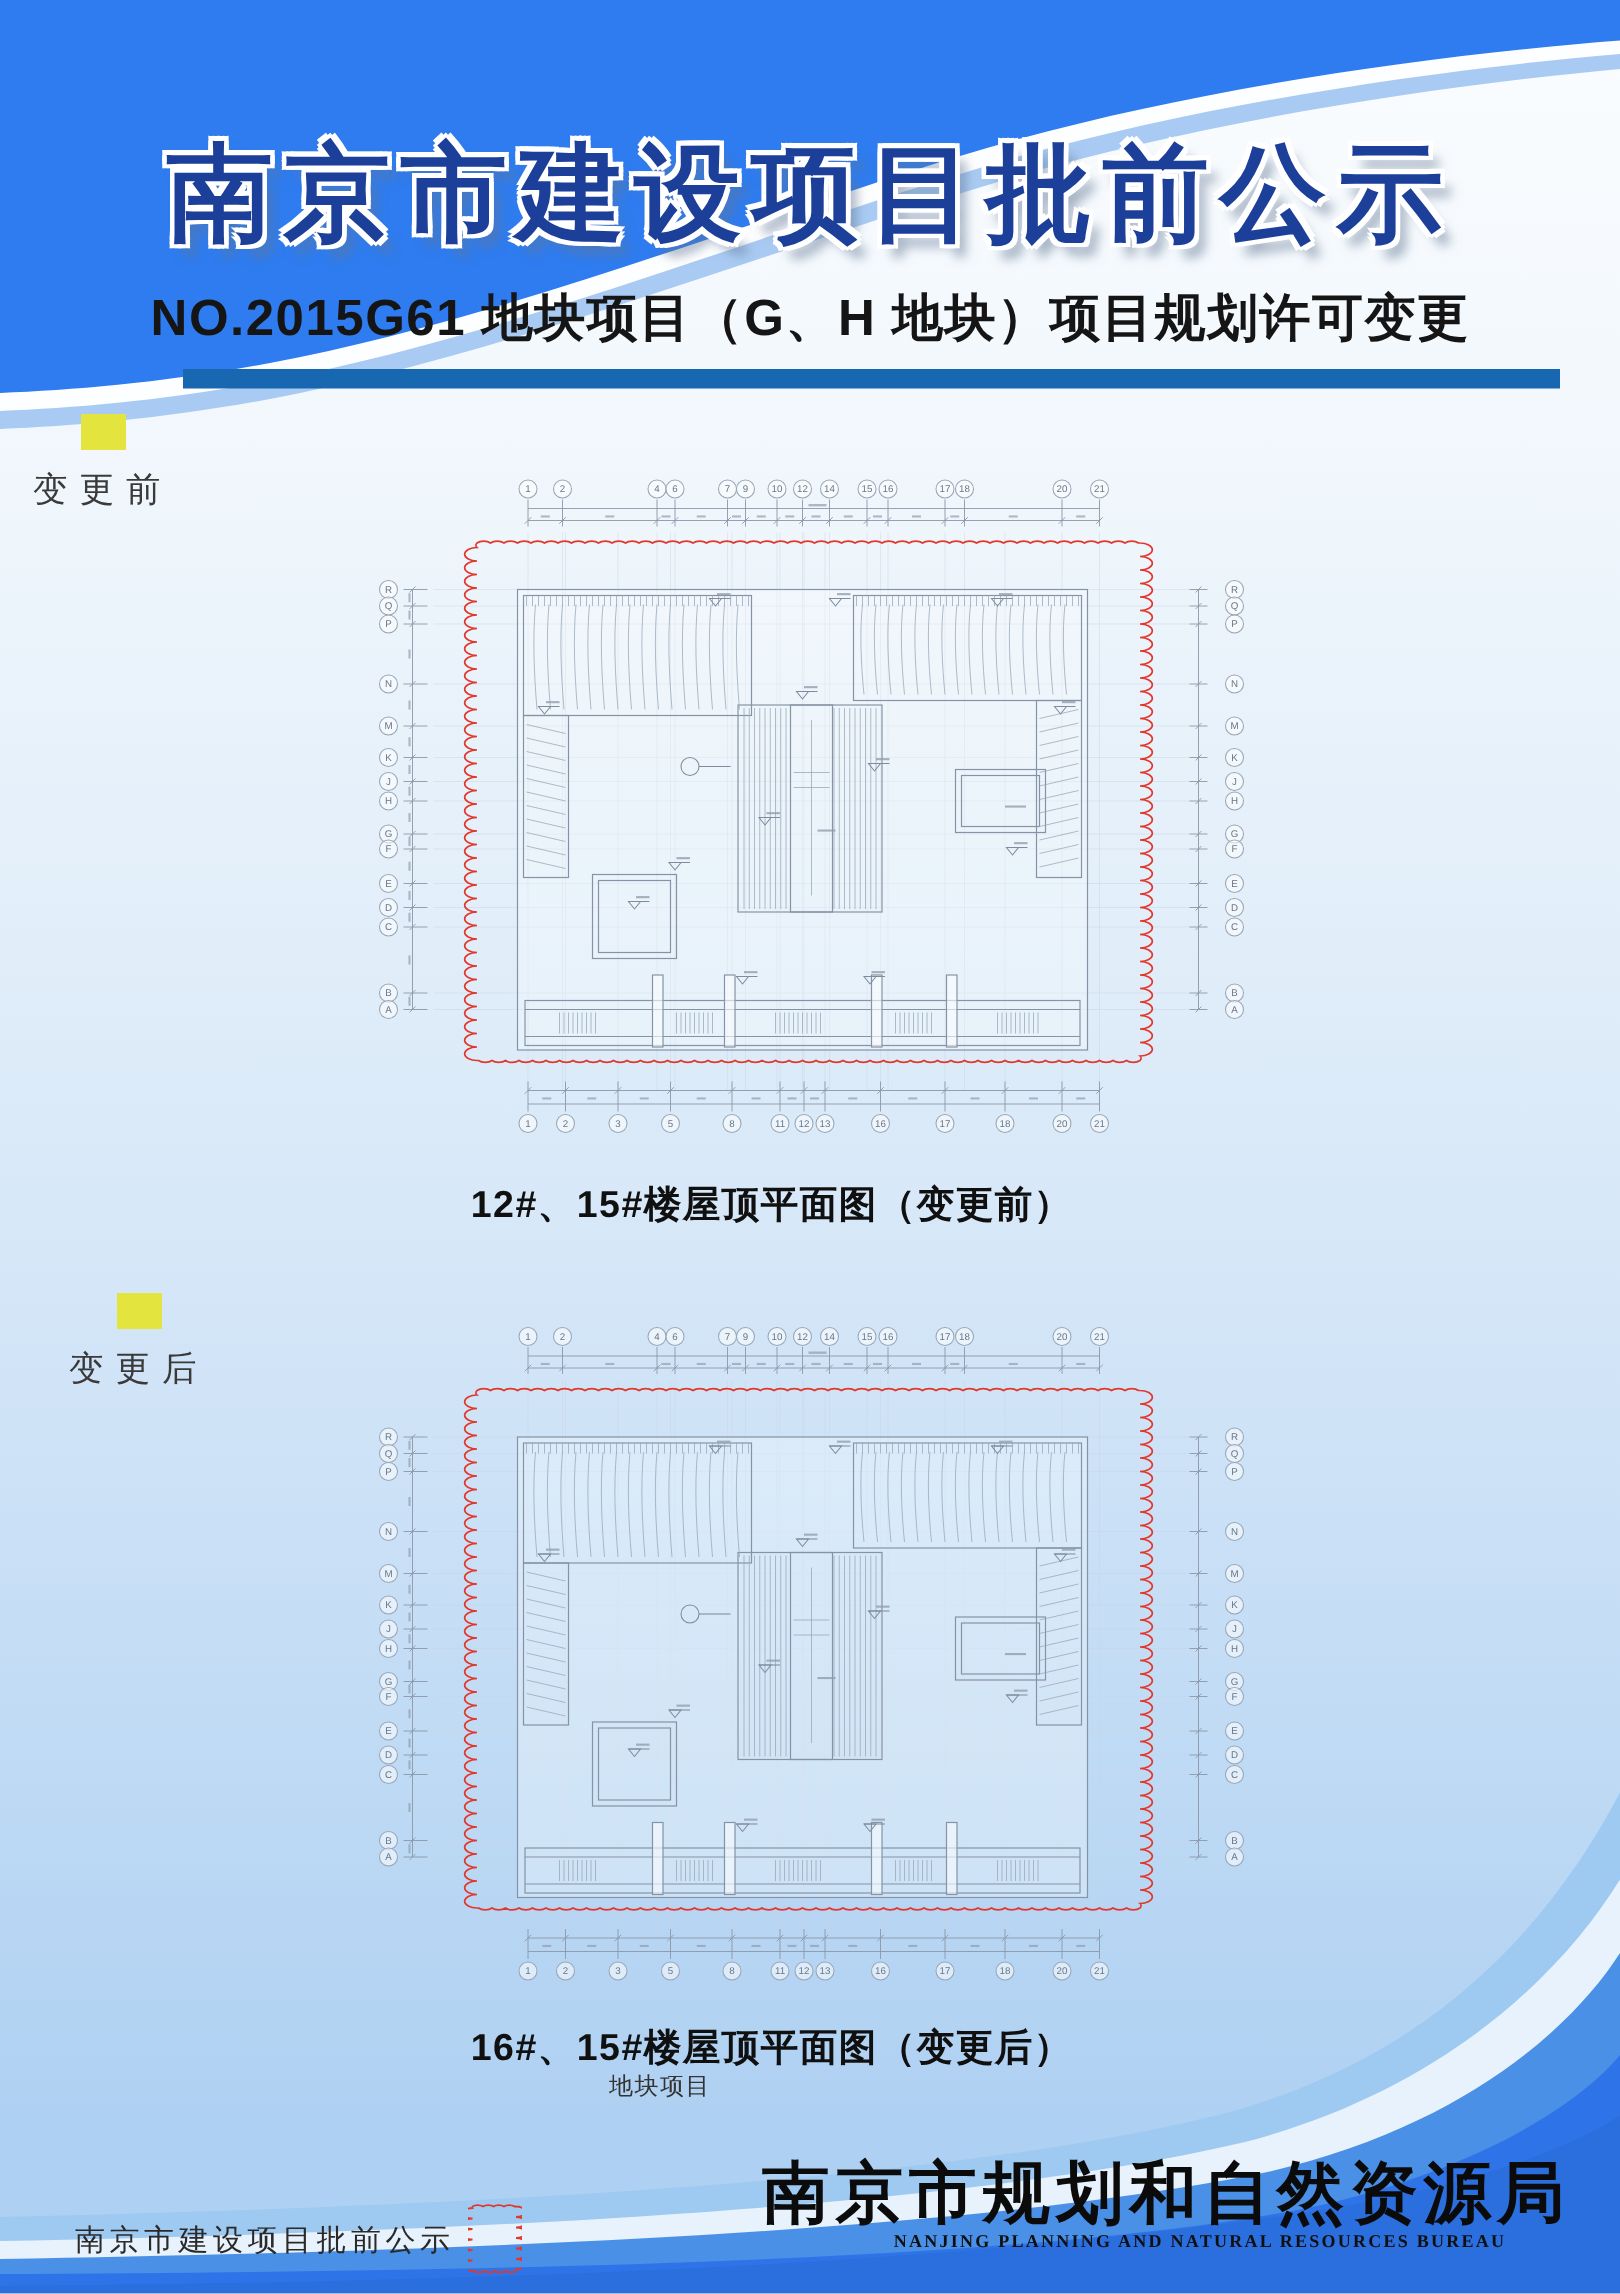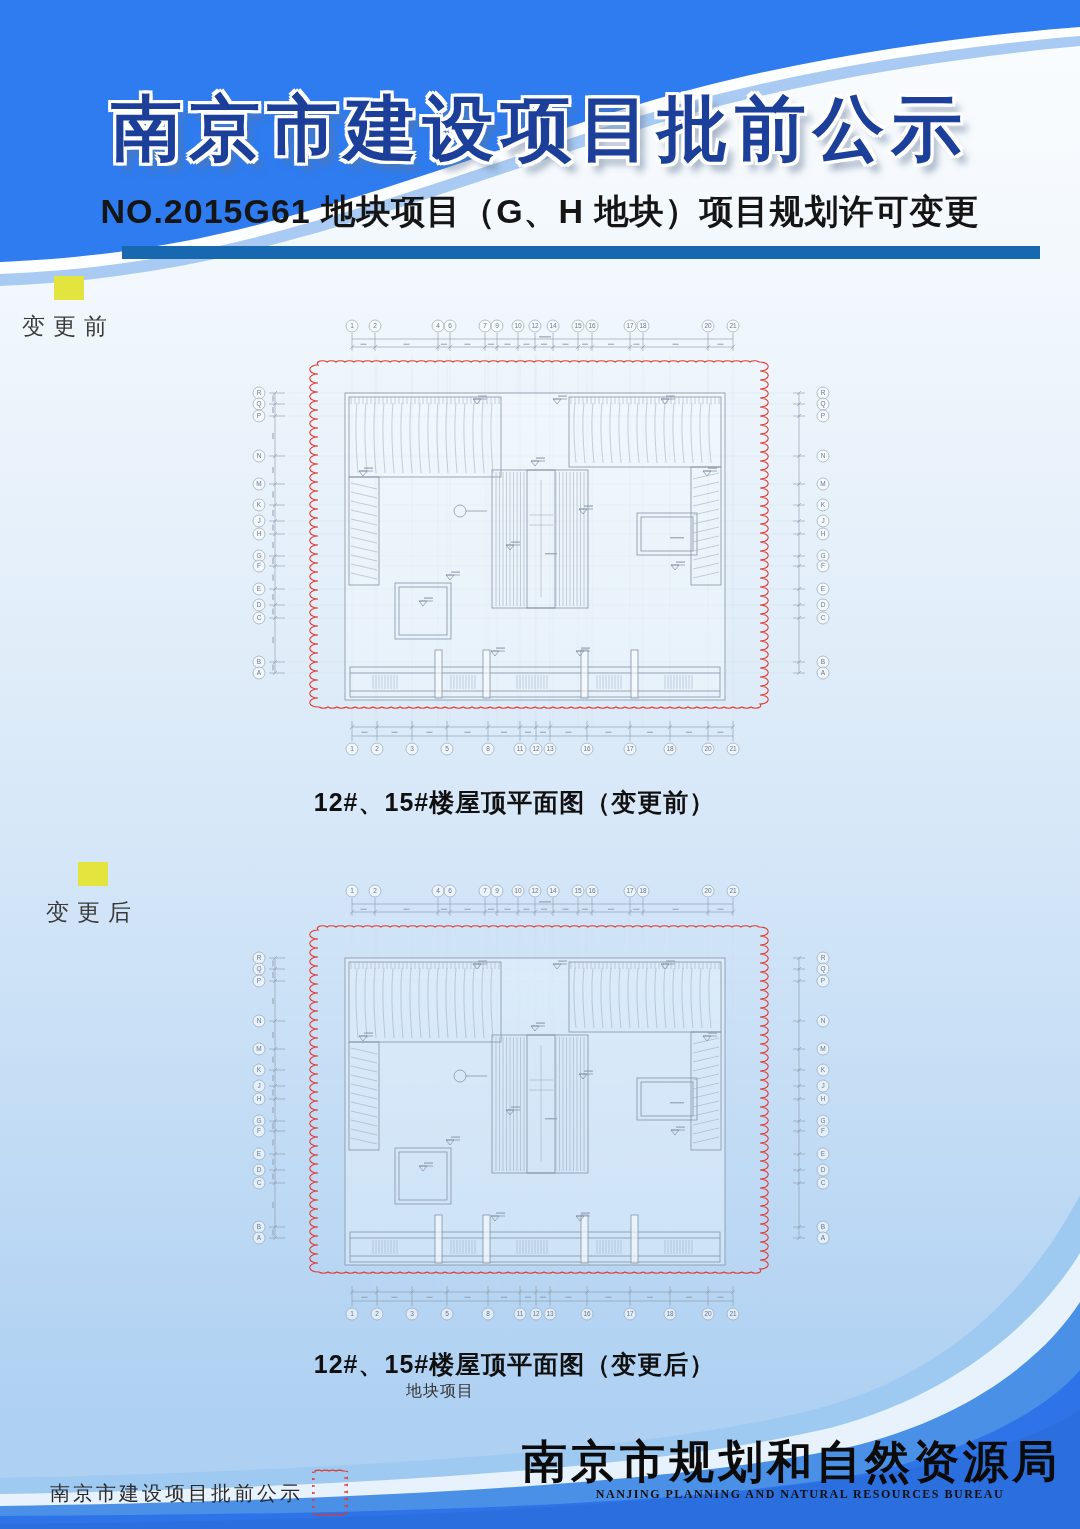--- a/index.html
+++ b/index.html
@@ -35,21 +35,21 @@
   .plan-before{top:315px;}
   .plan-after{top:880px;}
   .caption{
     left:0;width:1029px;text-align:center;
     font-weight:bold;font-size:25px;letter-spacing:1px;color:#101010;white-space:nowrap;
   }
   .caption-before{top:786px;}
   .caption-after{top:1348px;}
   .caption-note{left:406px;top:1381px;font-size:16px;color:#333;letter-spacing:1px;}
   .footer-cn{
-    left:522px;top:1432px;width:536px;text-align:right;
+    left:508px;top:1432px;width:536px;text-align:right;
     font-family:"Liberation Serif","DejaVu Serif",serif;
     font-weight:bold;font-size:45px;letter-spacing:4px;color:#0b0b0b;white-space:nowrap;
   }
   .footer-en{
     left:532px;top:1487px;width:536px;text-align:center;
     font-family:"Liberation Serif","DejaVu Serif",serif;
     font-weight:bold;font-size:12px;letter-spacing:1.5px;color:#101010;white-space:nowrap;
   }
   .bottom-note{left:50px;top:1468px;display:flex;align-items:center;gap:9px;}
   .bottom-note .txt{
@@ -1520,21 +1520,21 @@
         <path d="M331,336 L339,336 L335,341 Z"></path>
         <line x1="331" y1="336" x2="345" y2="336"></line>
         <rect x="336" y="332.4" width="9" height="1.4" fill="#929dae" stroke="none" opacity="0.8"></rect>
         <circle cx="215" cy="196" r="6"></circle>
         <line x1="221" y1="196" x2="242" y2="196"></line>
         <rect x="425" y="222" width="14" height="1.4" fill="#929dae" stroke="none" opacity="0.8"></rect>
         <rect x="300" y="238" width="12" height="1.4" fill="#929dae" stroke="none" opacity="0.8"></rect>
       </g>
       <path d="M73,47 A5.5,3 0 0 1 82,47 A5.5,3 0 0 1 91,47 A5.5,3 0 0 1 100,47 A5.5,3 0 0 1 109,47 A5.5,3 0 0 1 118,47 A5.5,3 0 0 1 127,47 A5.5,3 0 0 1 136,47 A5.5,3 0 0 1 145,47 A5.5,3 0 0 1 154,47 A5.5,3 0 0 1 163,47 A5.5,3 0 0 1 172,47 A5.5,3 0 0 1 181,47 A5.5,3 0 0 1 190,47 A5.5,3 0 0 1 199,47 A5.5,3 0 0 1 208,47 A5.5,3 0 0 1 217,47 A5.5,3 0 0 1 226,47 A5.5,3 0 0 1 235,47 A5.5,3 0 0 1 244,47 A5.5,3 0 0 1 253,47 A5.5,3 0 0 1 262,47 A5.5,3 0 0 1 271,47 A5.5,3 0 0 1 280,47 A5.5,3 0 0 1 289,47 A5.5,3 0 0 1 298,47 A5.5,3 0 0 1 307,47 A5.5,3 0 0 1 316,47 A5.5,3 0 0 1 325,47 A5.5,3 0 0 1 334,47 A5.5,3 0 0 1 343,47 A5.5,3 0 0 1 352,47 A5.5,3 0 0 1 361,47 A5.5,3 0 0 1 370,47 A5.5,3 0 0 1 379,47 A5.5,3 0 0 1 388,47 A5.5,3 0 0 1 397,47 A5.5,3 0 0 1 406,47 A5.5,3 0 0 1 415,47 A5.5,3 0 0 1 424,47 A5.5,3 0 0 1 433,47 A5.5,3 0 0 1 442,47 A5.5,3 0 0 1 451,47 A5.5,3 0 0 1 460,47 A5.5,3 0 0 1 469,47 A5.5,3 0 0 1 478,47 A5.5,3 0 0 1 487,47 A5.5,3 0 0 1 496,47 A5.5,3 0 0 1 505,47 A5.5,3 0 0 1 514,47 A5.5,3 0 0 1 515,47 A5.5,3 0 0 1 515,56 A5.5,3 0 0 1 515,65 A5.5,3 0 0 1 515,74 A5.5,3 0 0 1 515,83 A5.5,3 0 0 1 515,92 A5.5,3 0 0 1 515,101 A5.5,3 0 0 1 515,110 A5.5,3 0 0 1 515,119 A5.5,3 0 0 1 515,128 A5.5,3 0 0 1 515,137 A5.5,3 0 0 1 515,146 A5.5,3 0 0 1 515,155 A5.5,3 0 0 1 515,164 A5.5,3 0 0 1 515,173 A5.5,3 0 0 1 515,182 A5.5,3 0 0 1 515,191 A5.5,3 0 0 1 515,200 A5.5,3 0 0 1 515,209 A5.5,3 0 0 1 515,218 A5.5,3 0 0 1 515,227 A5.5,3 0 0 1 515,236 A5.5,3 0 0 1 515,245 A5.5,3 0 0 1 515,254 A5.5,3 0 0 1 515,263 A5.5,3 0 0 1 515,272 A5.5,3 0 0 1 515,281 A5.5,3 0 0 1 515,290 A5.5,3 0 0 1 515,299 A5.5,3 0 0 1 515,308 A5.5,3 0 0 1 515,317 A5.5,3 0 0 1 515,326 A5.5,3 0 0 1 515,335 A5.5,3 0 0 1 515,344 A5.5,3 0 0 1 515,353 A5.5,3 0 0 1 515,362 A5.5,3 0 0 1 515,371 A5.5,3 0 0 1 515,380 A5.5,3 0 0 1 515,389 A5.5,3 0 0 1 515,392 A5.5,3 0 0 1 506,392 A5.5,3 0 0 1 497,392 A5.5,3 0 0 1 488,392 A5.5,3 0 0 1 479,392 A5.5,3 0 0 1 470,392 A5.5,3 0 0 1 461,392 A5.5,3 0 0 1 452,392 A5.5,3 0 0 1 443,392 A5.5,3 0 0 1 434,392 A5.5,3 0 0 1 425,392 A5.5,3 0 0 1 416,392 A5.5,3 0 0 1 407,392 A5.5,3 0 0 1 398,392 A5.5,3 0 0 1 389,392 A5.5,3 0 0 1 380,392 A5.5,3 0 0 1 371,392 A5.5,3 0 0 1 362,392 A5.5,3 0 0 1 353,392 A5.5,3 0 0 1 344,392 A5.5,3 0 0 1 335,392 A5.5,3 0 0 1 326,392 A5.5,3 0 0 1 317,392 A5.5,3 0 0 1 308,392 A5.5,3 0 0 1 299,392 A5.5,3 0 0 1 290,392 A5.5,3 0 0 1 281,392 A5.5,3 0 0 1 272,392 A5.5,3 0 0 1 263,392 A5.5,3 0 0 1 254,392 A5.5,3 0 0 1 245,392 A5.5,3 0 0 1 236,392 A5.5,3 0 0 1 227,392 A5.5,3 0 0 1 218,392 A5.5,3 0 0 1 209,392 A5.5,3 0 0 1 200,392 A5.5,3 0 0 1 191,392 A5.5,3 0 0 1 182,392 A5.5,3 0 0 1 173,392 A5.5,3 0 0 1 164,392 A5.5,3 0 0 1 155,392 A5.5,3 0 0 1 146,392 A5.5,3 0 0 1 137,392 A5.5,3 0 0 1 128,392 A5.5,3 0 0 1 119,392 A5.5,3 0 0 1 110,392 A5.5,3 0 0 1 101,392 A5.5,3 0 0 1 92,392 A5.5,3 0 0 1 83,392 A5.5,3 0 0 1 74,392 A5.5,3 0 0 1 73,392 A5.5,3 0 0 1 73,383 A5.5,3 0 0 1 73,374 A5.5,3 0 0 1 73,365 A5.5,3 0 0 1 73,356 A5.5,3 0 0 1 73,347 A5.5,3 0 0 1 73,338 A5.5,3 0 0 1 73,329 A5.5,3 0 0 1 73,320 A5.5,3 0 0 1 73,311 A5.5,3 0 0 1 73,302 A5.5,3 0 0 1 73,293 A5.5,3 0 0 1 73,284 A5.5,3 0 0 1 73,275 A5.5,3 0 0 1 73,266 A5.5,3 0 0 1 73,257 A5.5,3 0 0 1 73,248 A5.5,3 0 0 1 73,239 A5.5,3 0 0 1 73,230 A5.5,3 0 0 1 73,221 A5.5,3 0 0 1 73,212 A5.5,3 0 0 1 73,203 A5.5,3 0 0 1 73,194 A5.5,3 0 0 1 73,185 A5.5,3 0 0 1 73,176 A5.5,3 0 0 1 73,167 A5.5,3 0 0 1 73,158 A5.5,3 0 0 1 73,149 A5.5,3 0 0 1 73,140 A5.5,3 0 0 1 73,131 A5.5,3 0 0 1 73,122 A5.5,3 0 0 1 73,113 A5.5,3 0 0 1 73,104 A5.5,3 0 0 1 73,95 A5.5,3 0 0 1 73,86 A5.5,3 0 0 1 73,77 A5.5,3 0 0 1 73,68 A5.5,3 0 0 1 73,59 A5.5,3 0 0 1 73,50 A5.5,3 0 0 1 73,47 Z" fill="none" stroke="#e2382c" stroke-width="1.1"></path>
     </svg>
-  <div class="layer caption caption-after">12#、15#楼屋顶平面图（变更后）</div>
+  <div class="layer caption caption-after">16#、15#楼屋顶平面图（变更后）</div>
   <div class="layer caption-note">地块项目</div>
 
   <div class="layer footer-cn">南京市规划和自然资源局</div>
   <div class="layer footer-en">NANJING  PLANNING  AND  NATURAL  RESOURCES  BUREAU</div>
   <div class="layer bottom-note">
     <span class="txt">南京市建设项目批前公示</span>
     <svg width="36" height="50" viewBox="0 0 36 50" id="note-cloud">
         <path d="M3,3 A4.5,2.5 0 0 1 10,3 A4.5,2.5 0 0 1 17,3 A4.5,2.5 0 0 1 24,3 A4.5,2.5 0 0 1 31,3 A4.5,2.5 0 0 1 32,3 A4.5,2.5 0 0 1 32,10 A4.5,2.5 0 0 1 32,17 A4.5,2.5 0 0 1 32,24 A4.5,2.5 0 0 1 32,31 A4.5,2.5 0 0 1 32,38 A4.5,2.5 0 0 1 32,45 A4.5,2.5 0 0 1 32,46 A4.5,2.5 0 0 1 25,46 A4.5,2.5 0 0 1 18,46 A4.5,2.5 0 0 1 11,46 A4.5,2.5 0 0 1 4,46 A4.5,2.5 0 0 1 3,46 A4.5,2.5 0 0 1 3,39 A4.5,2.5 0 0 1 3,32 A4.5,2.5 0 0 1 3,25 A4.5,2.5 0 0 1 3,18 A4.5,2.5 0 0 1 3,11 A4.5,2.5 0 0 1 3,4 A4.5,2.5 0 0 1 3,3 Z" fill="none" stroke="#e2382c" stroke-width="1.2"></path>
       </svg>
   </div>

